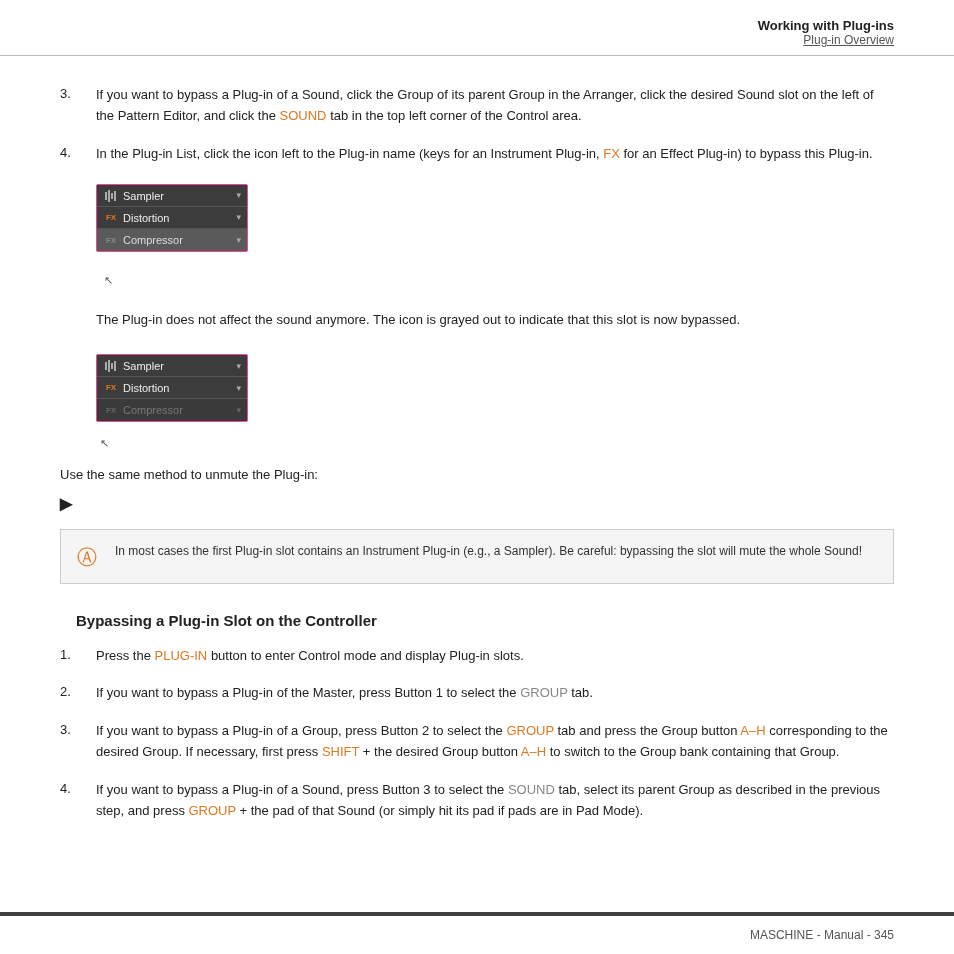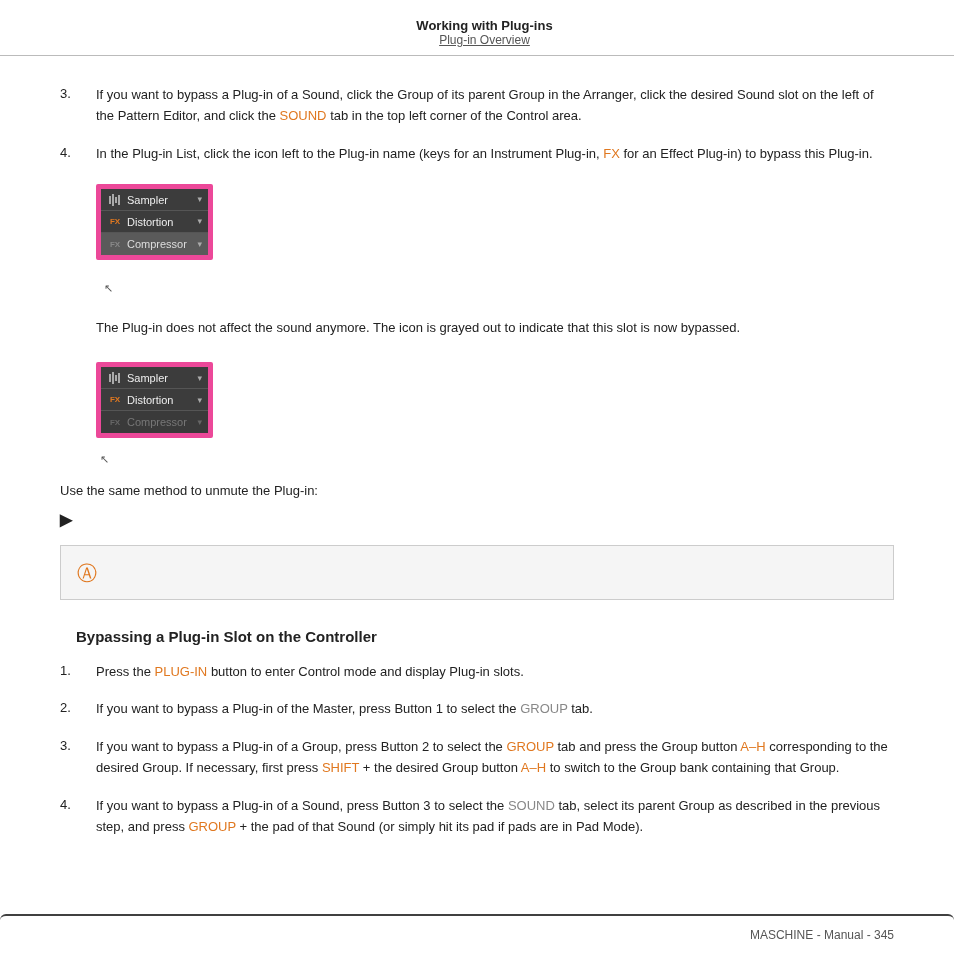--- a/index.html
+++ b/index.html
@@ -17,21 +17,21 @@
       width: 954px;
       min-height: 954px;
       padding: 0;
       position: relative;
     }
 
     
     .header {
       padding: 18px 60px 8px 75px;
       border-bottom: 1px solid #bbb;
-      text-align: center;
+      text-align: right;
     }
     .header-title {
       font-weight: bold;
       font-size: 13px;
     }
     .header-subtitle {
       font-size: 12px;
       color: #555;
       text-decoration: underline;
     }
@@ -57,25 +57,25 @@
       font-size: 13px;
       line-height: 1.65;
     }
 
     .orange { color: #e07820; }
 
     
     .plugin-list-img {
       margin: 10px 16px 10px 0;
       display: inline-block;
-      border: 5px solid #ec4899;
+      border: 1px solid #ec4899;
       background: #3a3a3a;
       border-radius: 2px;
       overflow: hidden;
-      width: 117px;
+      width: 152px;
     }
     .plugin-row {
       display: flex;
       align-items: center;
       height: 22px;
       padding: 0 4px;
       border-bottom: 1px solid #555;
       background: #3c3c3c;
       position: relative;
     }
@@ -182,27 +182,26 @@
       font-weight: bold;
       margin: 28px 0 16px 16px;
     }
 
     
     .footer {
       position: absolute;
       bottom: 0;
       left: 0;
       right: 0;
-      border-top: 2px solid #404040;
+      border-top: 4px solid #404040;
       padding: 12px 60px;
       display: flex;
       justify-content: flex-end;
       font-size: 12px;
       color: #555;
-      border-radius: 6px;
     }
   </style>
 </head>
 <body>
 
 <div class="page">
 
   <div class="header">
     <div class="header-title">Working with Plug-ins</div>
     <div class="header-subtitle">Plug-in Overview</div>
@@ -298,20 +297,21 @@
     </div>
 
     <div class="desc-text" style="margin-bottom:8px;">Use the same method to unmute the Plug-in:</div>
 
     <div class="arrow-item">
       <div class="arrow-bullet" style="font-size:16px;">▶</div>
     </div>
 
     <div class="note-box">
       <div class="note-icon">Ⓐ</div>
+      <div class="note-text">In most cases the first Plug-in slot contains an Instrument Plug-in (e.g., a Sampler). Be careful: bypassing the slot will mute the whole Sound!</div>
     </div>
 
     <div class="section-heading">Bypassing a Plug-in Slot on the Controller</div>
 
     <div class="list-item">
       <div class="list-number">1.</div>
       <div class="list-body">
         Press the <span class="orange">PLUG-IN</span> button to enter Control mode and display Plug-in slots.
       </div>
     </div>

